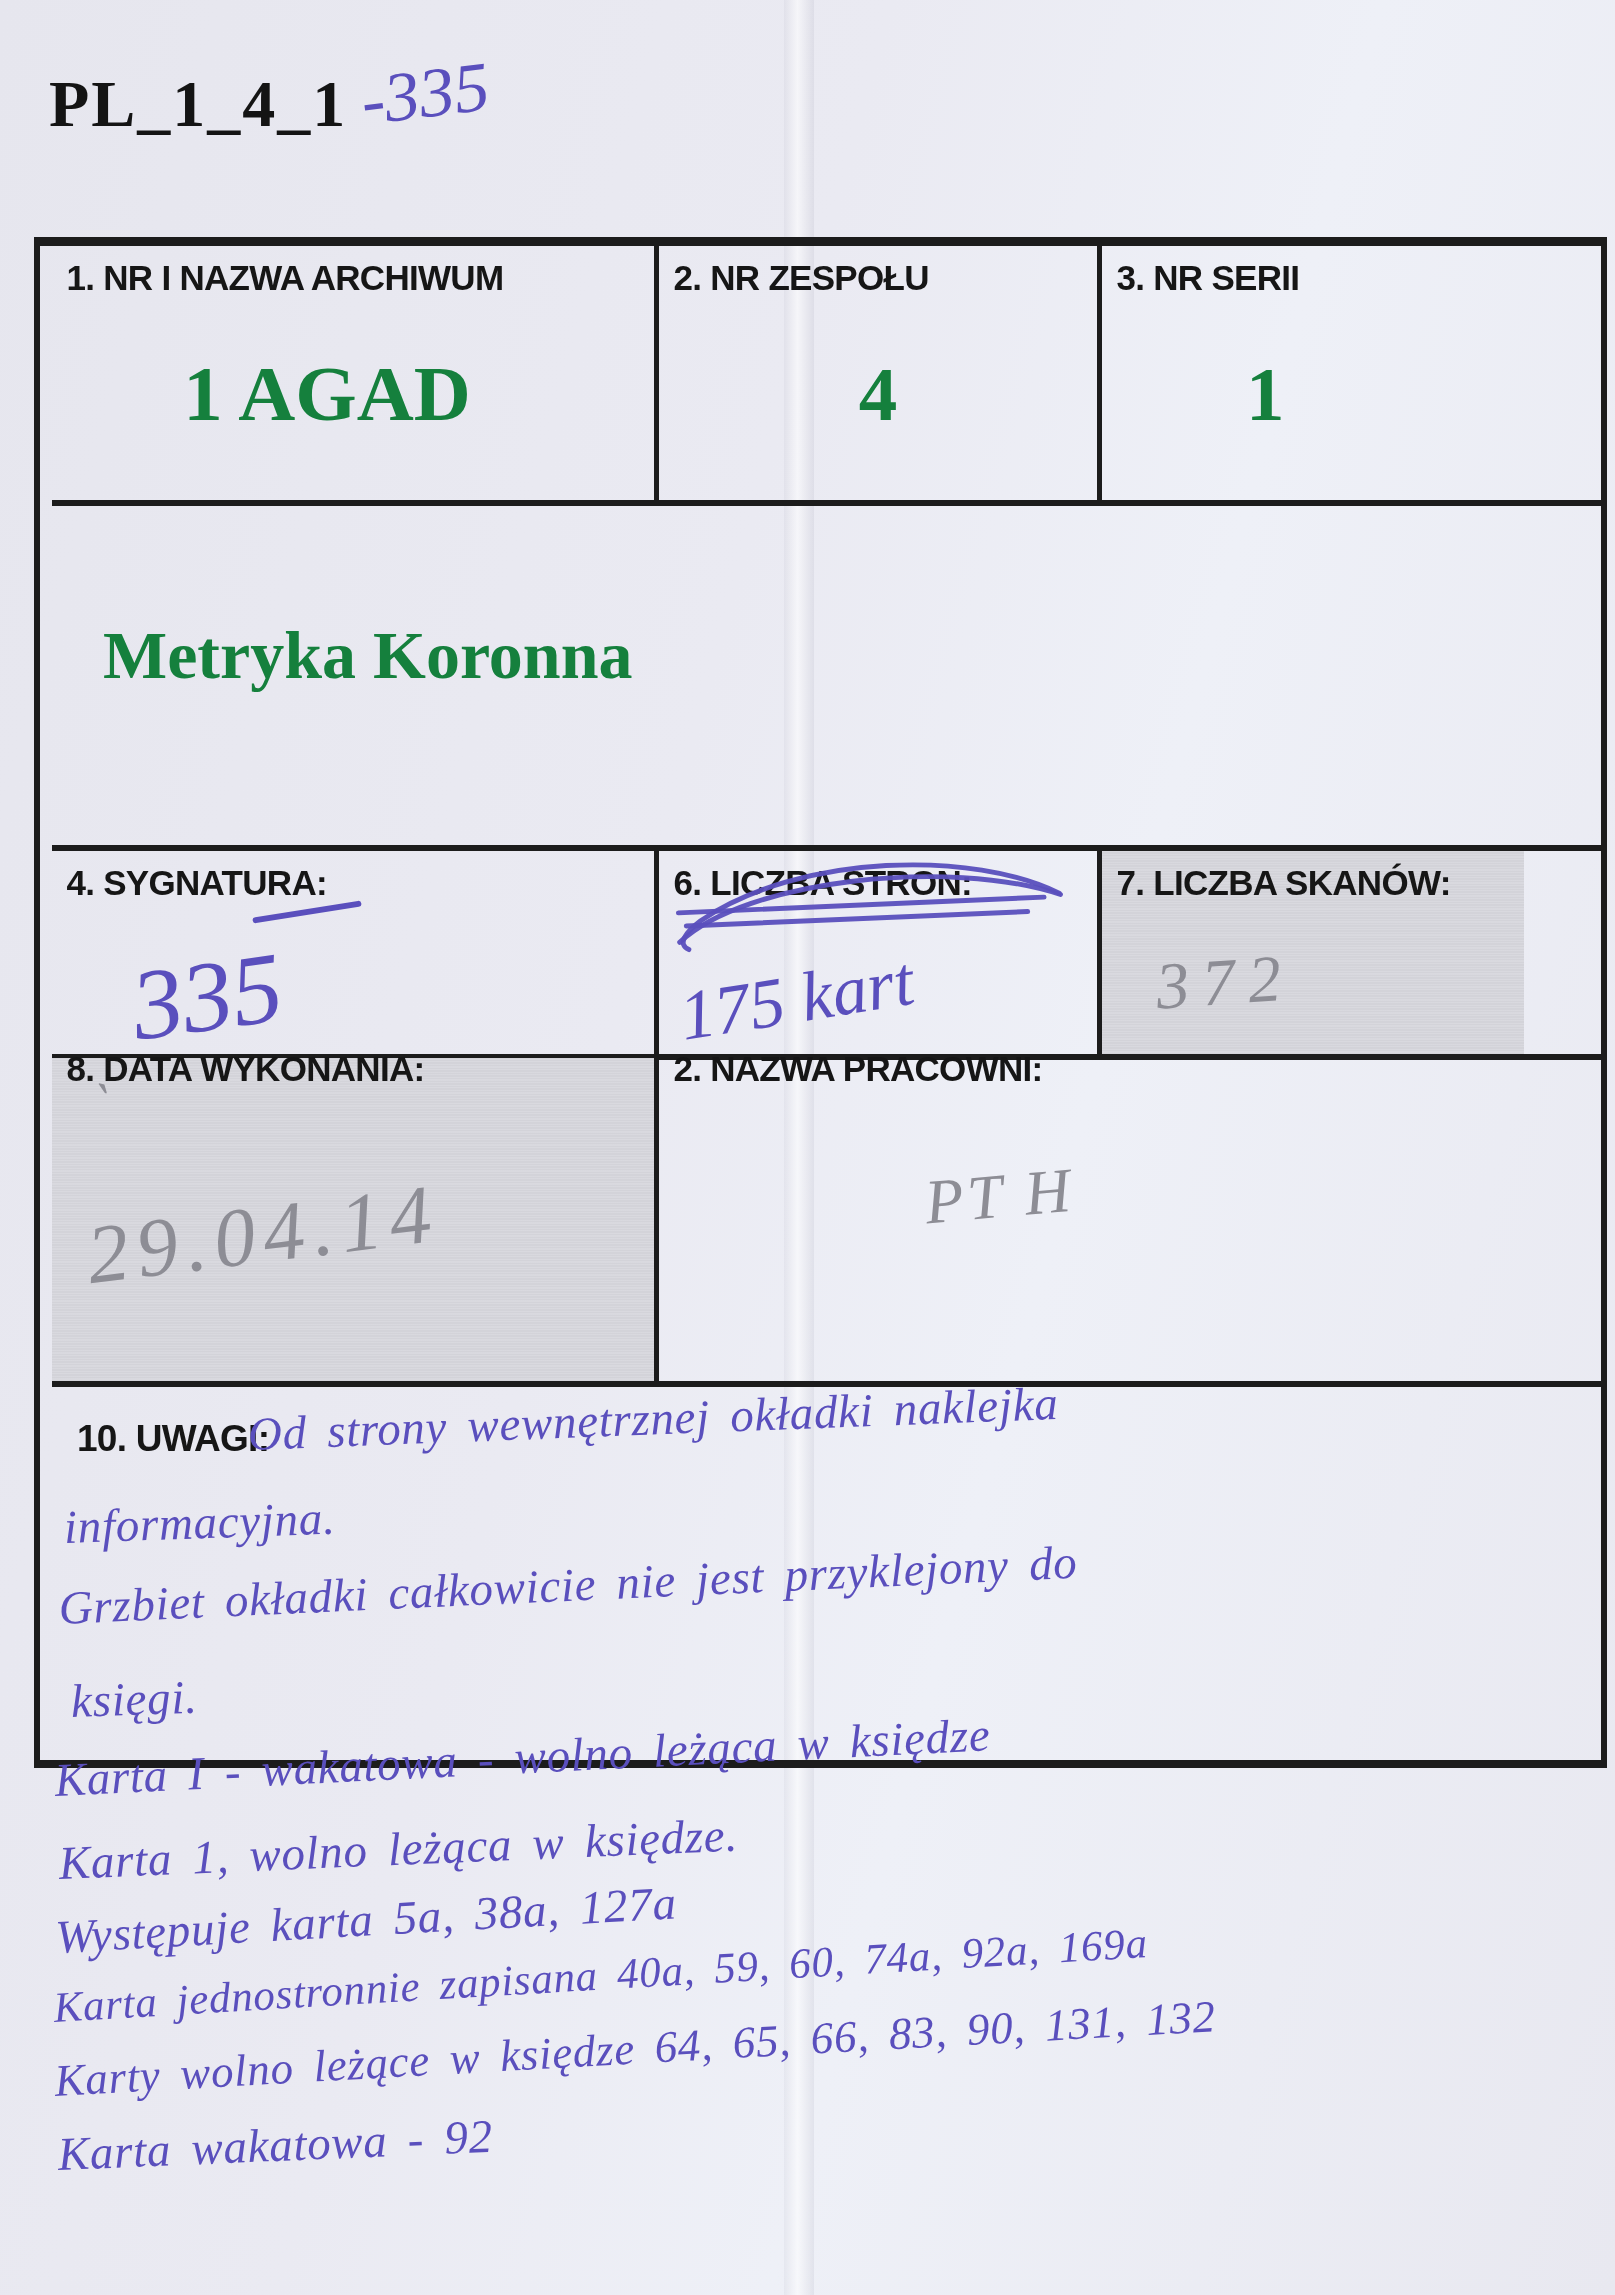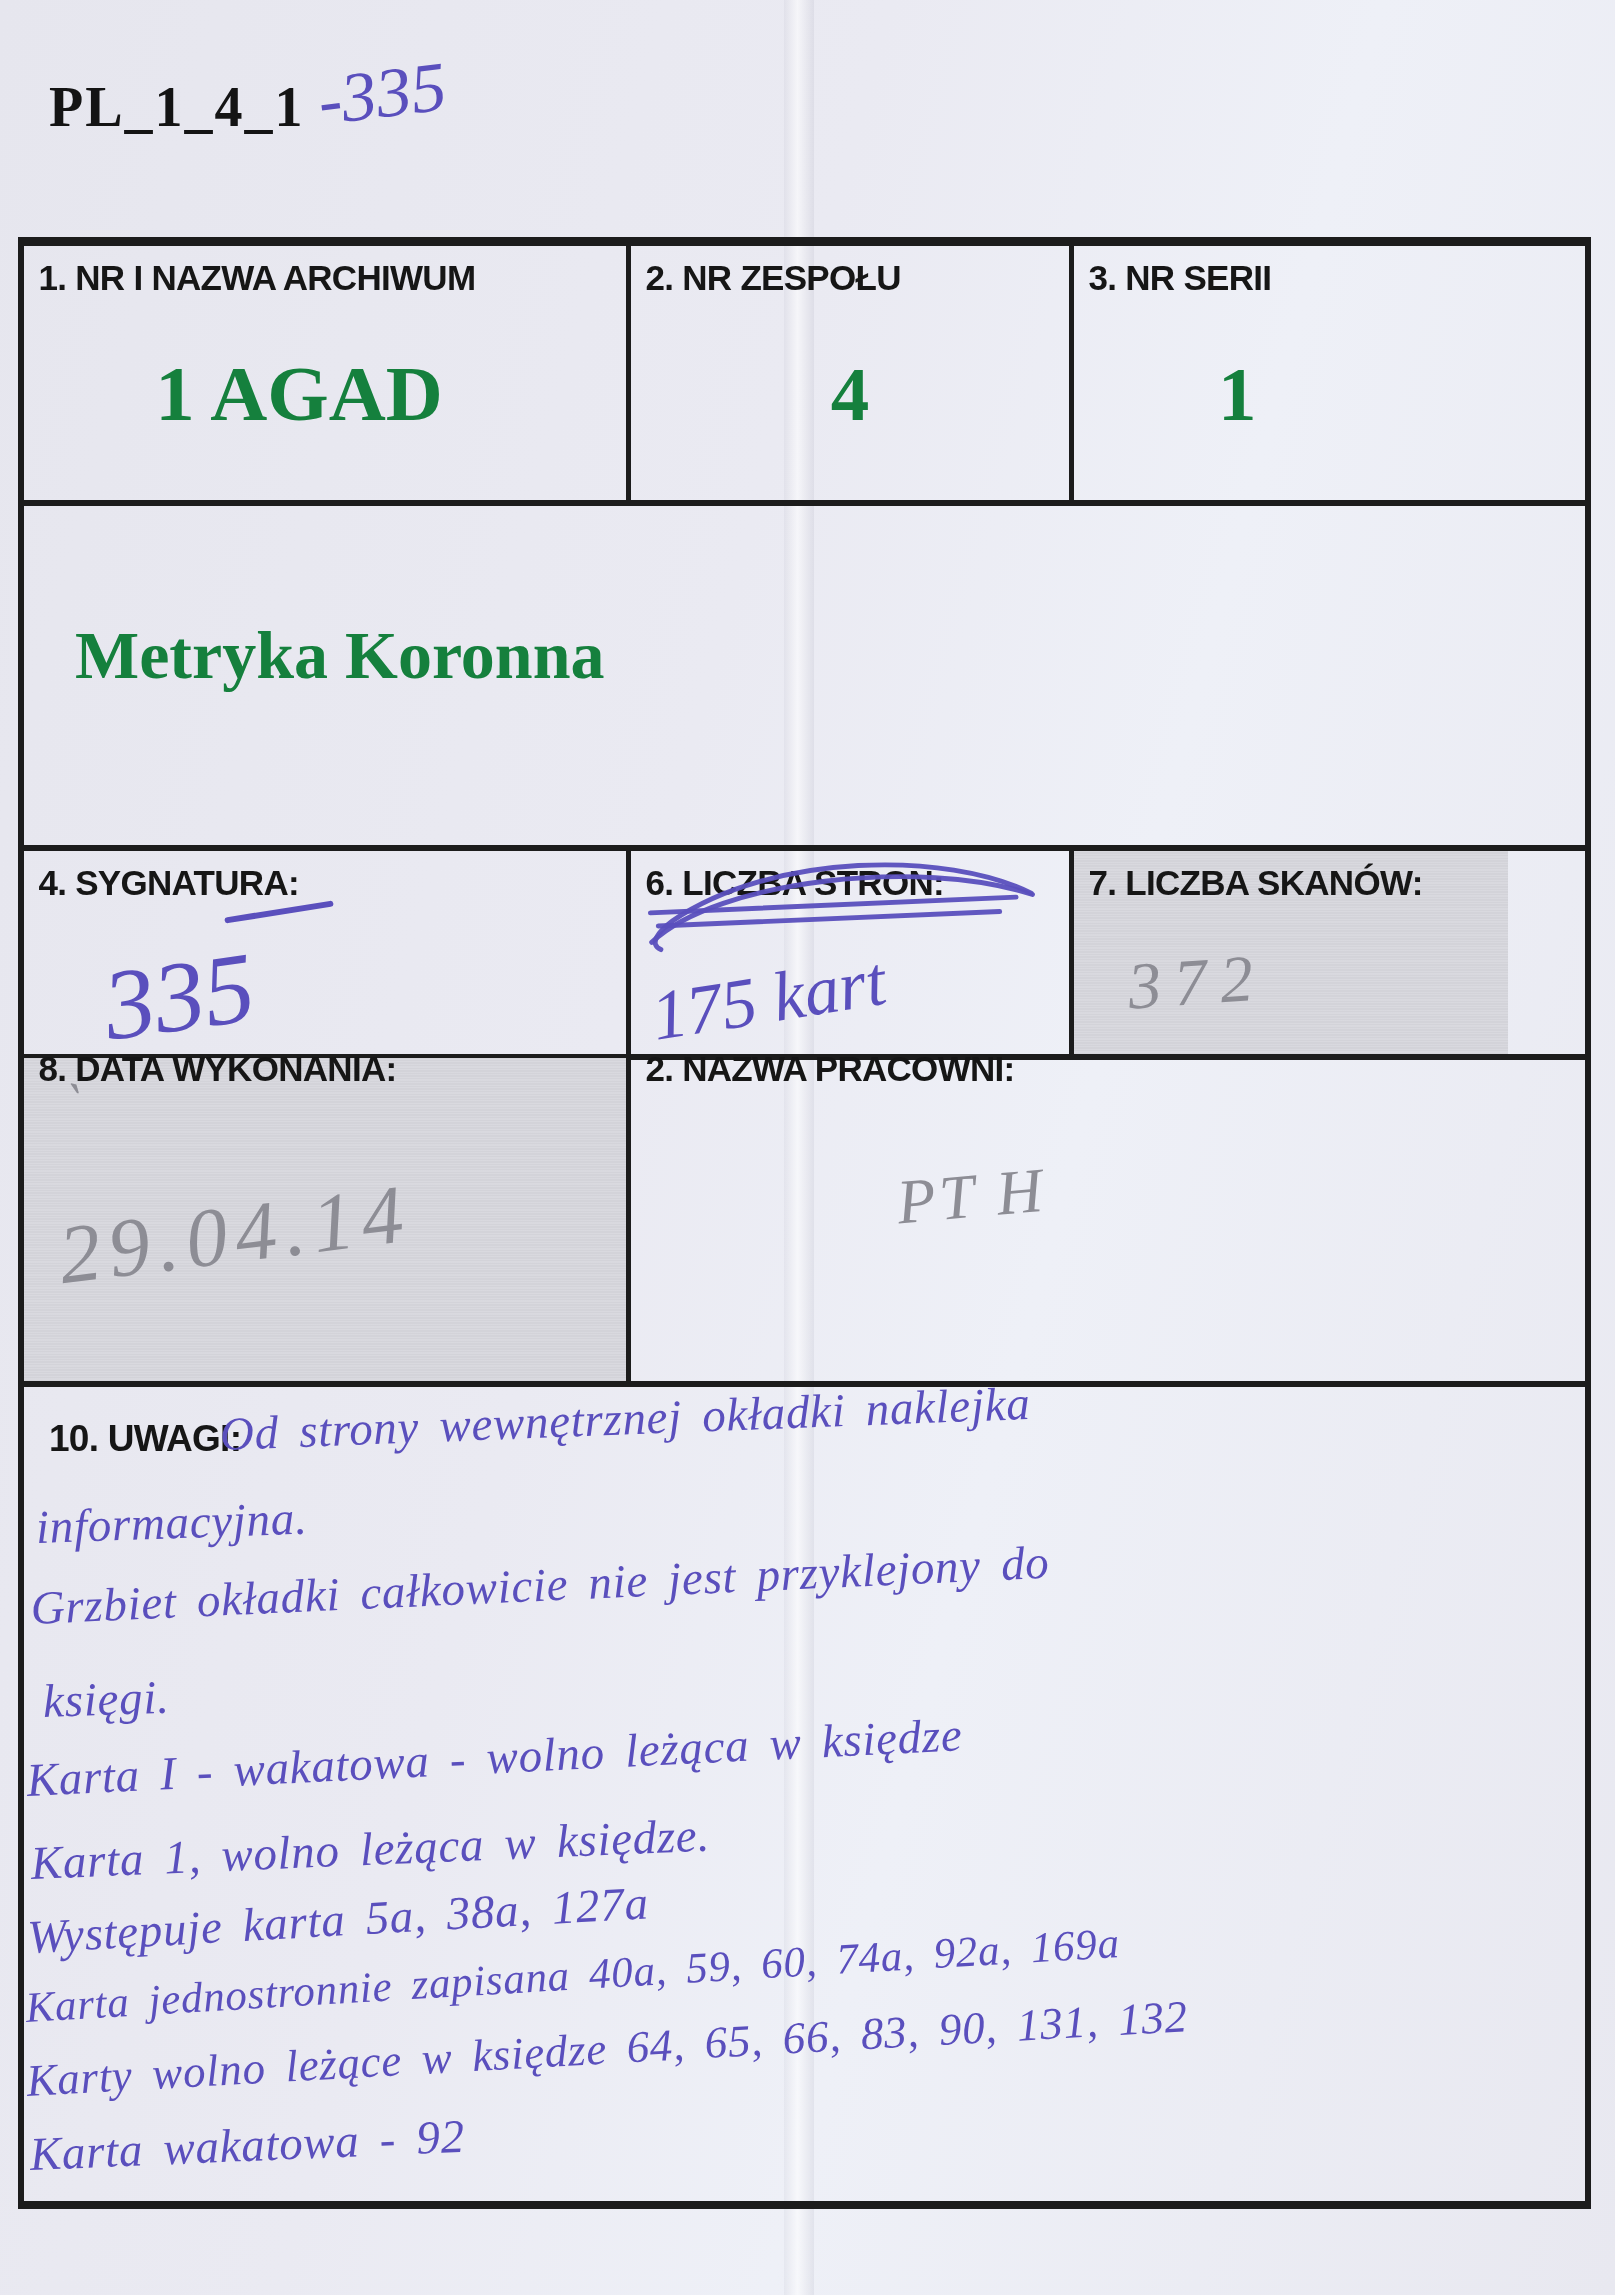--- a/index.html
+++ b/index.html
@@ -18,33 +18,33 @@
   }
   #page{position:absolute;inset:0;}
   .fold{
     position:absolute;left:784px;top:0;width:30px;height:2295px;
     background:linear-gradient(90deg,rgba(110,110,135,.07),rgba(255,255,255,.55) 45%,rgba(110,110,135,.10));
     pointer-events:none;
   }
   
   .header{position:absolute;left:49px;top:63px;white-space:nowrap;}
   .code-printed{
-    font-family:"Liberation Serif",serif;font-weight:700;font-size:56px;
+    font-family:"Liberation Serif",serif;font-weight:700;font-size:66px;
     color:#141414;letter-spacing:2px;margin-top:6px;
   }
   .code-hand{
     display:inline-block;font-family:"Liberation Serif",serif;font-style:italic;
     font-size:70px;color:var(--ink);margin-left:14.4px;
     transform:rotate(-7deg) translateY(-9.2px);
   }
   
   .form-table{
-    position:absolute;left:18px;top:237px;width:1573px;height:1972px;
+    position:absolute;left:34px;top:237px;width:1573px;height:1531px;
     border:6.6px solid var(--border);border-top-width:9.2px;border-bottom-width:8.5px;
-    display:grid;grid-template-rows:260px 345px 186px 350px auto;
+    display:grid;grid-template-rows:260px 345px 186px 350px auto;padding-left:12px;
   }
   .row{display:grid;position:relative;}
   .row-1,.row-3{grid-template-columns:607px 443px auto;}
   .row-4{grid-template-columns:607px auto;}
   .row-2,.row-5{grid-template-columns:auto;}
   .cell{position:relative;border-right:5.9px solid var(--border);border-bottom:6.6px solid var(--border);}
   .cell.last-col{border-right:none;}
   .row-5 .cell{border-bottom:none;border-radius:7px;}
   .shade-box{
     position:absolute;background:

